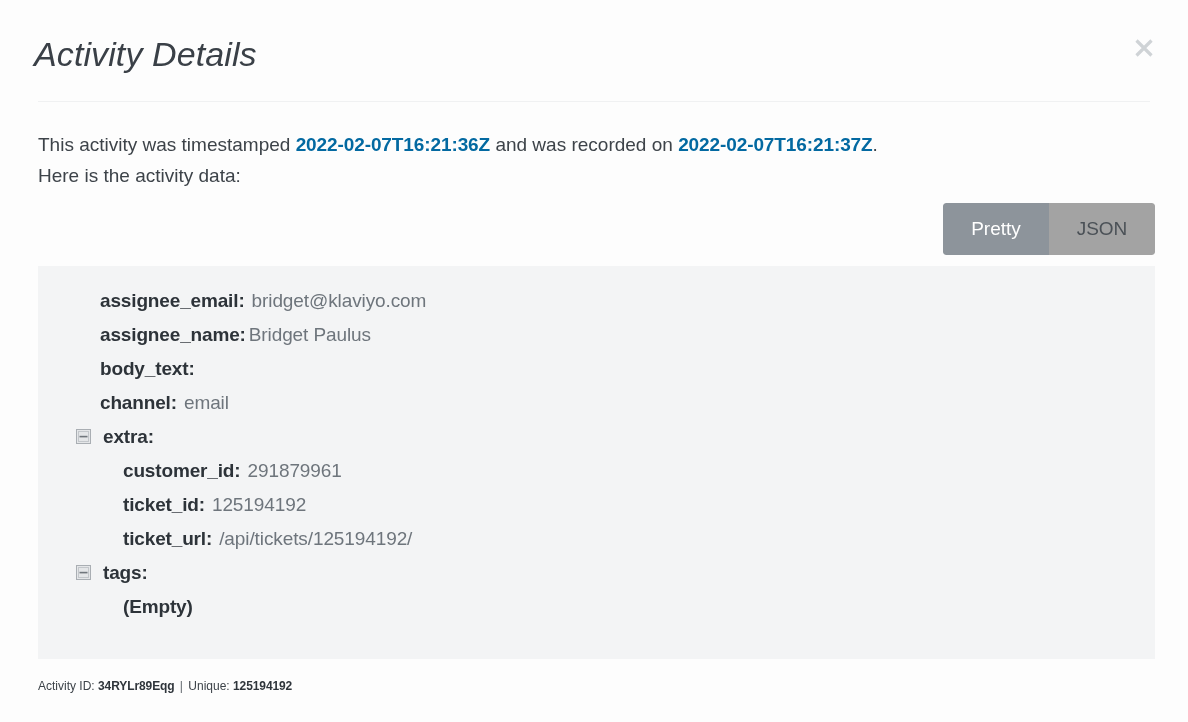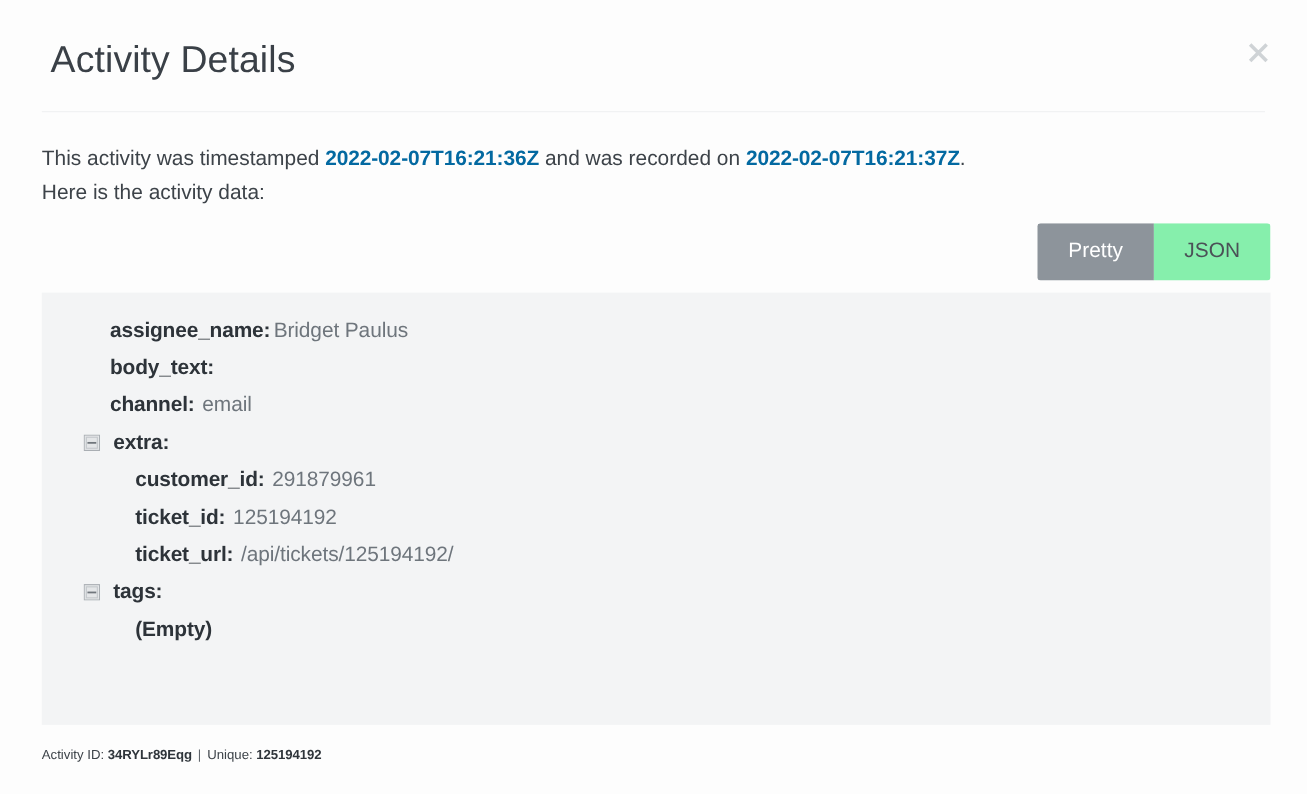--- a/index.html
+++ b/index.html
@@ -19,21 +19,22 @@
     position: relative;
     width: 1188px;
     height: 722px;
     background: #fdfdfd;
     box-sizing: border-box;
   }
 
   
   .modal-header {
     position: relative;
-    padding: 34px 38px 0 46px;
+    padding: 34px 38px 0 34px;
+    font-style: italic;
   }
   .modal-title {
     font-size: 34px;
     font-weight: 400;
     line-height: 40px;
     letter-spacing: 0.1px;
     color: #3a4047;
     margin: 0;
     padding: 0;
   }
@@ -96,21 +97,21 @@
     min-width: 106px;
     text-align: center;
     box-sizing: border-box;
   }
   .seg-btn.active {
     background: #8d949b;
     color: #ffffff;
     border-radius: 3px 0 0 3px;
   }
   .seg-btn.inactive {
-    background: #86efac;
+    background: #a3a3a3;
     color: #4b5157;
     border-radius: 0 3px 3px 0;
   }
 
   
   .data-panel {
     margin: 11px 33px 0 38px;
     background: #f3f4f5;
     padding: 18px 20px 22px 20px;
     box-sizing: border-box;
@@ -205,20 +206,24 @@
   <div class="toggle-row">
     <div class="btn-group">
       <button class="seg-btn active">Pretty</button>
       <button class="seg-btn inactive">JSON</button>
     </div>
   </div>
 
   <div class="data-panel">
     <ul class="kv-list">
 
+      <li class="kv-row depth-0">
+        <span class="kv-key">assignee_email:</span>
+        <span class="kv-val">bridget@klaviyo.com</span>
+      </li>
 
       <li class="kv-row depth-0">
         <span class="kv-key">assignee_name:</span>
         <span class="kv-val tight">Bridget Paulus</span>
       </li>
 
       <li class="kv-row depth-0">
         <span class="kv-key">body_text:</span>
         <span class="kv-val"></span>
       </li>

